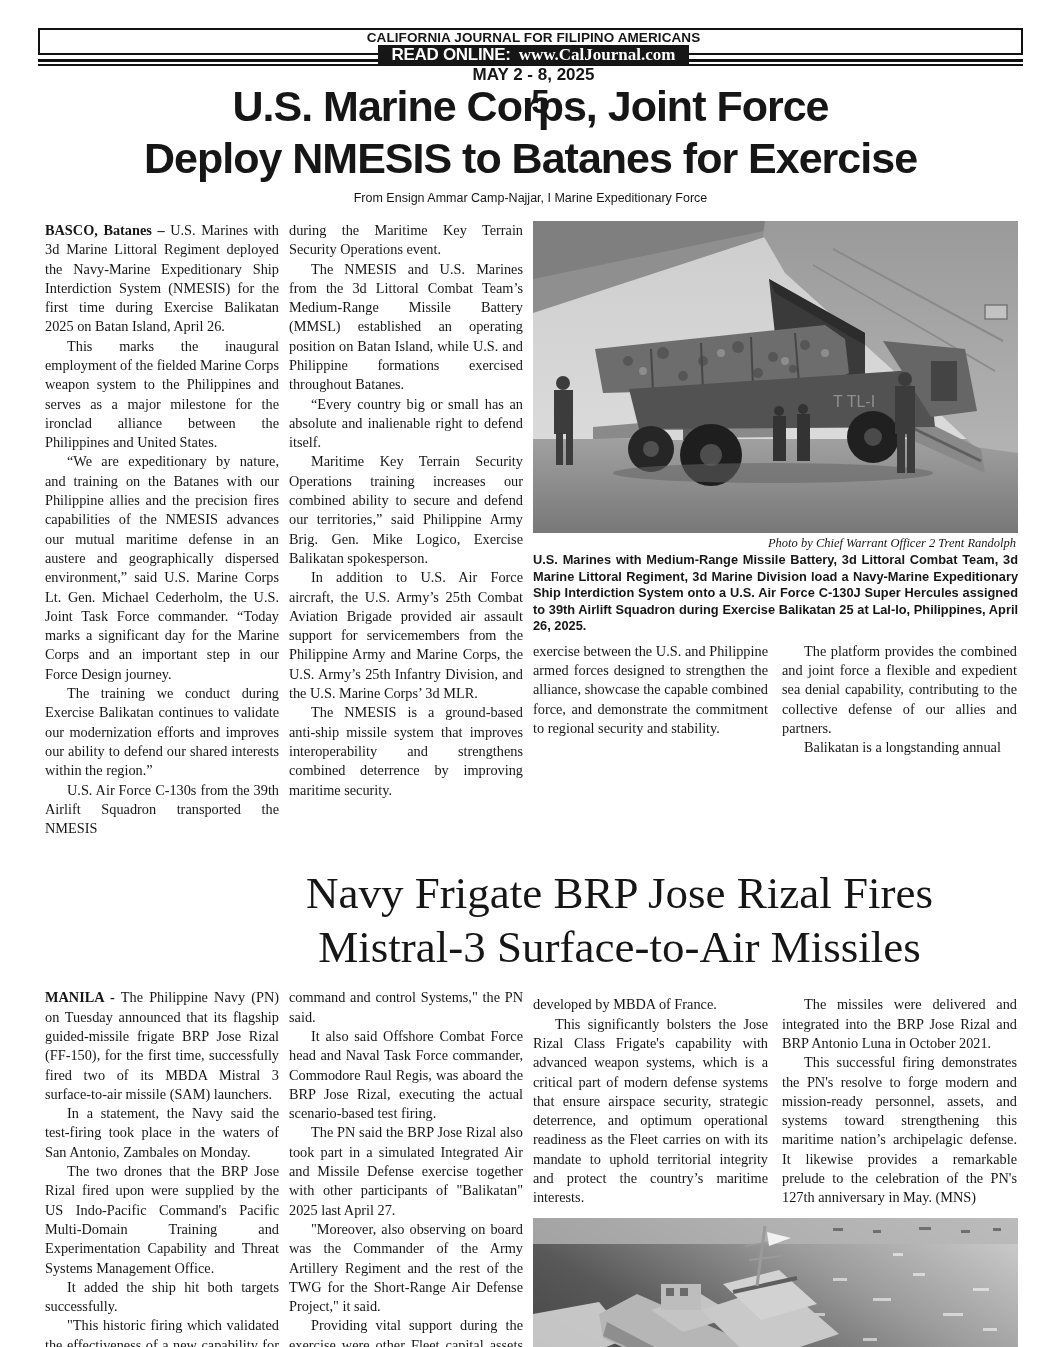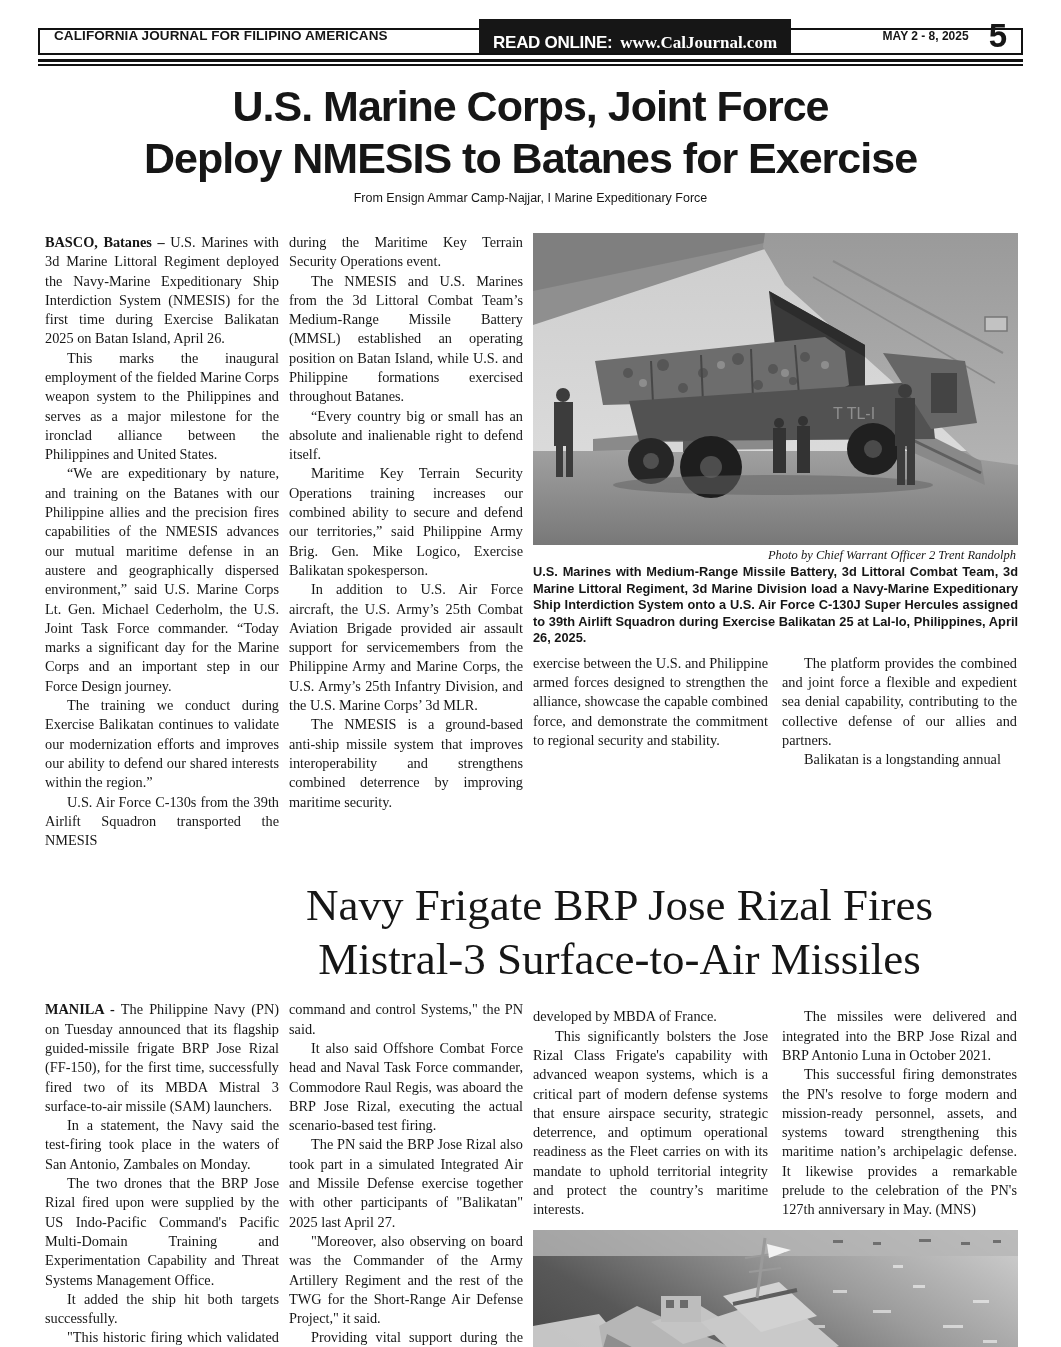--- a/index.html
+++ b/index.html
@@ -13,49 +13,50 @@
     color: #161616;
     font-family: "Liberation Serif", serif;
   }
   
   .header-wrap { margin: 28px 38px 0 38px; }
   .header-box {
     border: 2px solid #111;
     height: 27px;
     display: flex; align-items: center;
     padding: 0 8px 12px 14px;
+    flex-direction: column;
   }
   .pub-name {
     font-family: "Liberation Sans", sans-serif;
     font-weight: bold; font-size: 13.5px; letter-spacing: .1px;
     white-space: nowrap;
   }
   .spacer { flex: 1; }
   .read-online-box {
     background: #161616; color: #fff;
     height: 34px; display: flex; align-items: flex-end;
     padding: 0 14px; white-space: nowrap;
   }
   .read-online-label { font-family:"Liberation Sans",sans-serif; font-weight:bold; font-size:17px; letter-spacing:-0.3px; margin-right:8px; }
   .website { font-family:"Liberation Serif",serif; font-weight:bold; font-size:17px; }
-  .date-range { font-family:"Liberation Sans",sans-serif; font-weight:bold; font-size:12px; white-space:nowrap;text-align:right; }
+  .date-range { font-family:"Liberation Sans",sans-serif; font-weight:bold; font-size:17px; white-space:nowrap;text-align:right; }
   .page-number { font-family:"Liberation Sans",sans-serif; font-weight:bold; font-size:33px; margin-left:20px; margin-right:6px; line-height:1; }
   .rule-thick { height:3px; background:#111; margin-top:4px; }
   .rule-thin  { height:2px; background:#111; margin-top:2px; }
 
   
   .headline1 {
     font-family: "Liberation Sans", sans-serif;
     font-weight: bold; font-size: 43px; line-height: 1.22;
     letter-spacing: -1px; text-align: center;
     margin: 14px 40px 2px 40px;
   }
   .byline {
     font-family: "Liberation Sans", sans-serif;
-    font-size: 12.5px; text-align: center; margin: 6px 0 28px 0;
+    font-size: 12.5px; text-align: center; margin: 6px 0 16px 0;
   }
   .cols { display: flex; gap: 10px; margin: 6px 38px 0 45px; }
   .col { width: 234px; flex: 0 0 234px; font-size: 14.3px; line-height: 19.3px; text-align: justify; }
   .col p { margin: 0; }
   .col p.ind { text-indent: 22px; }
   .right-block { width: 485px; flex: 0 0 485px; }
   .photo { display:block; width:485px; }
   .photo-credit {
     font-family: "Liberation Serif", serif; font-style: italic;
     font-size: 12.5px; text-align: right; margin: 3px 2px 0 0;

